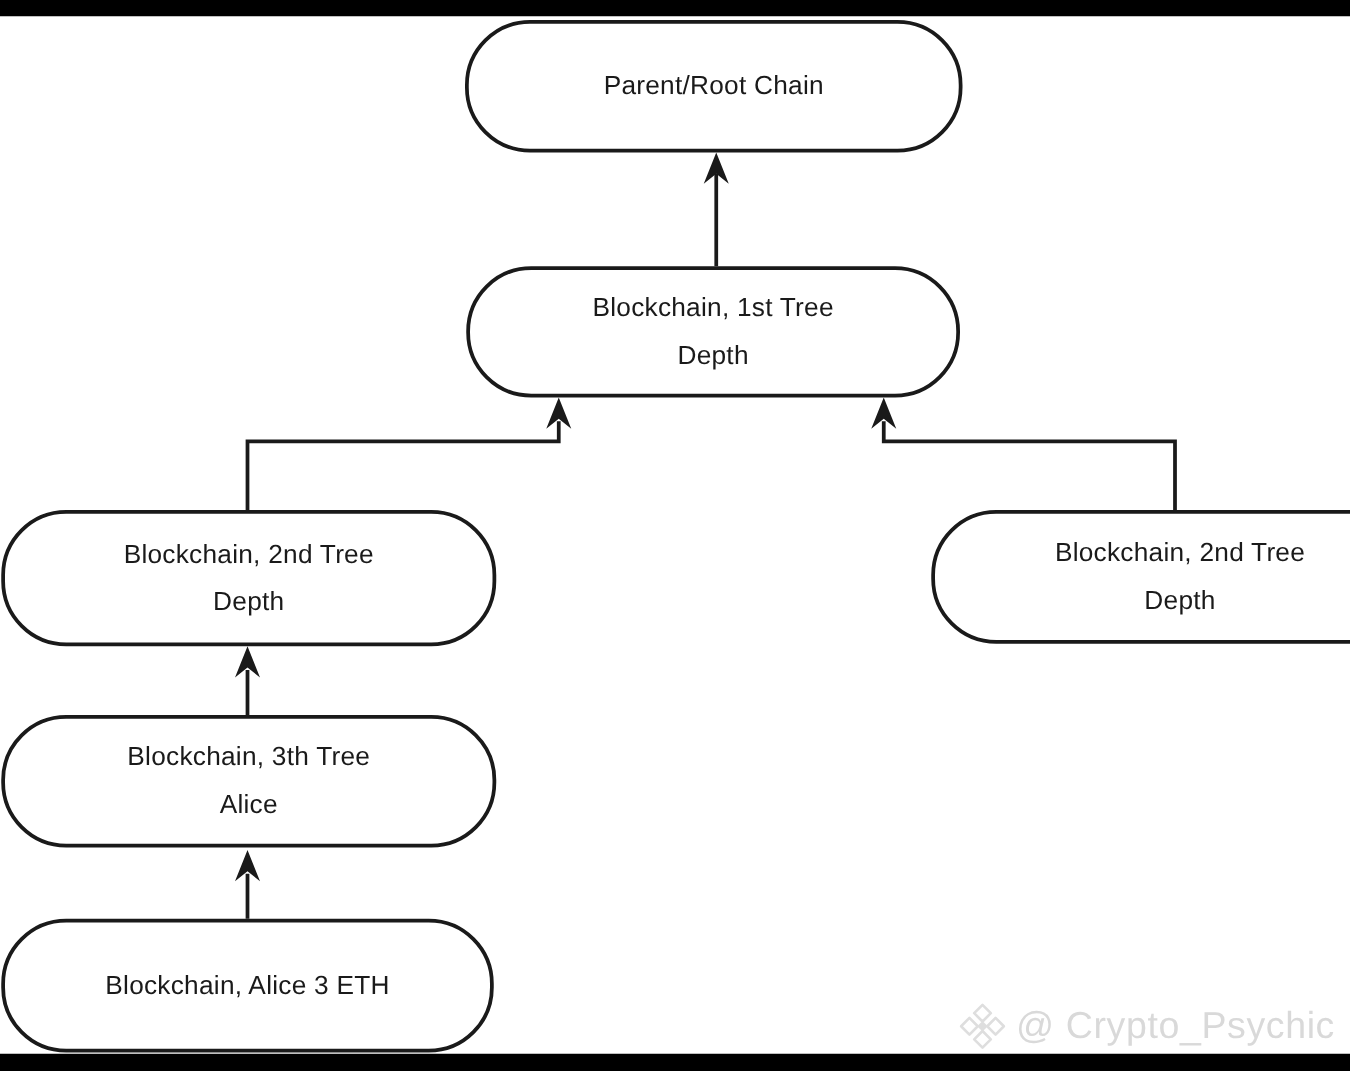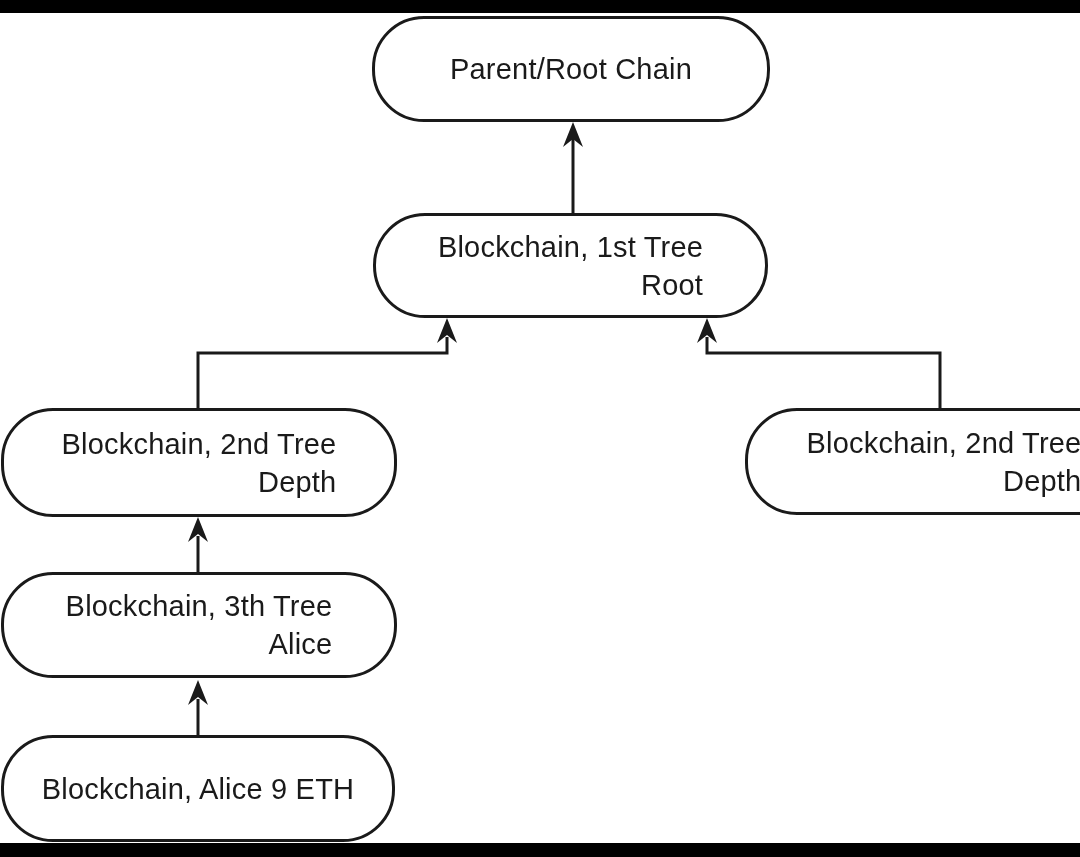--- a/index.html
+++ b/index.html
@@ -48,23 +48,23 @@
     background: #ffffff;
     border: 3px solid #1a1a1a;
     border-radius: 52px;
     display: flex;
     align-items: center;
     justify-content: center;
     z-index: 2;
   }
   .node .label {
     white-space: pre-line;
-    text-align: right;
+    text-align: center;
     color: #1a1a1a;
-    font-size: 29px;
+    font-size: 21px;
     line-height: 38px;
     letter-spacing: 0.2px;
   }
   .n-parent       { left: 372px; top: 16px;  width: 398px; height: 106px; }
   .n-first        { left: 373px; top: 213px; width: 395px; height: 105px; }
   .n-second-left  { left: 1px;   top: 408px; width: 396px; height: 109px; }
   .n-second-right { left: 745px; top: 408px; width: 398px; height: 107px; }
   .n-third        { left: 1px;   top: 572px; width: 396px; height: 106px; }
   .n-alice        { left: 1px;   top: 735px; width: 394px; height: 107px; }
 
@@ -118,36 +118,48 @@
       <polygon points="198,680 188,705 198,697 208,705"></polygon>
     </g>
   </svg>
 
   <div class="node n-parent">
     <span class="label">Parent/Root Chain</span>
   </div>
 
   <div class="node n-first">
     <span class="label">Blockchain, 1st Tree
-Root</span>
+Depth</span>
   </div>
 
   <div class="node n-second-left">
     <span class="label">Blockchain, 2nd Tree
 Depth</span>
   </div>
 
   <div class="node n-second-right">
     <span class="label">Blockchain, 2nd Tree
 Depth</span>
   </div>
 
   <div class="node n-third">
     <span class="label">Blockchain, 3th Tree
 Alice</span>
   </div>
 
   <div class="node n-alice">
-    <span class="label">Blockchain, Alice 9 ETH</span>
+    <span class="label">Blockchain, Alice 3 ETH</span>
   </div>
 
+  <div class="watermark">
+    <svg width="38" height="38" viewBox="0 0 40 40" xmlns="http://www.w3.org/2000/svg">
+      <g stroke="#dedede" stroke-width="2.2" fill="none" stroke-linejoin="round">
+        <path d="M20 2 L27 9 L20 16 L13 9 Z"></path>
+        <path d="M20 24 L27 31 L20 38 L13 31 Z"></path>
+        <path d="M2 20 L9 13 L16 20 L9 27 Z"></path>
+        <path d="M38 20 L31 13 L24 20 L31 27 Z"></path>
+      </g>
+      <path d="M20 15.5 L24.5 20 L20 24.5 L15.5 20 Z" fill="#dedede"></path>
+    </svg>
+    <span>@ Crypto_Psychic</span>
+  </div>
 
 </div>
 
 </body></html>

